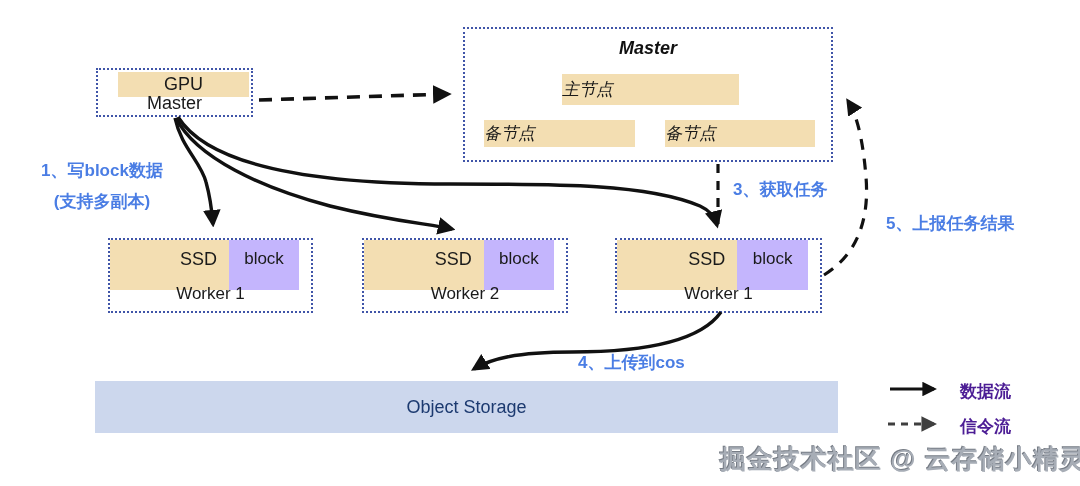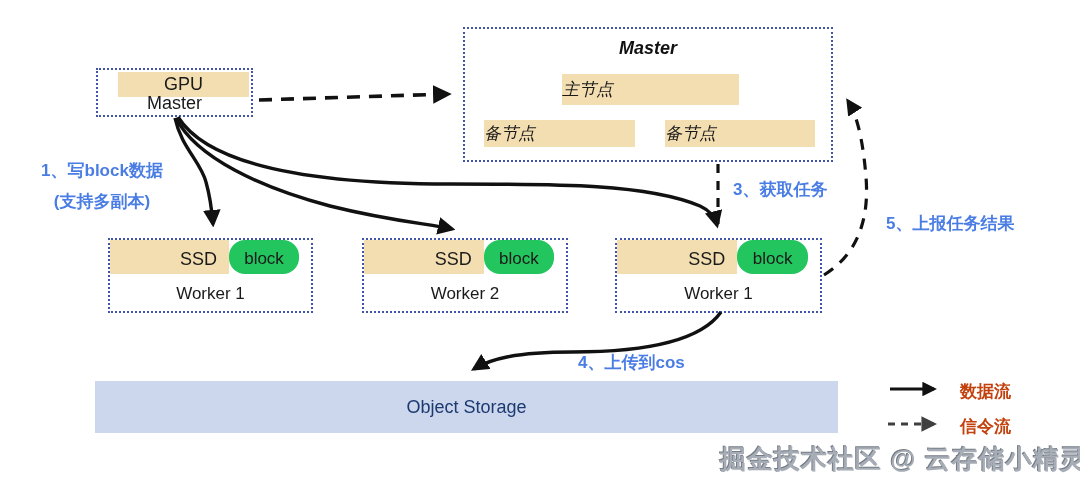--- a/index.html
+++ b/index.html
@@ -17,40 +17,40 @@
   .client-label { position:absolute; left:0; right:0; bottom:2px; height:20px;
     text-align:center; line-height:20px; font-size:18px; color:#1a1a1a; }
 
   
   .master-title { position:absolute; left:0; right:0; top:9px; text-align:center;
     font-weight:bold; font-size:18px; color:#111; }
   .node-chip { position:absolute; background:#f3deb2; text-align:left;
     font-size:17px; color:#1a1a1a; }
 
   
-  .worker-top { position:absolute; left:0; top:0; right:12px; height:34px; display:flex; }
+  .worker-top { position:absolute; left:0; top:0; right:12px; height:50px; display:flex; }
   .ssd-part { flex:0 0 63%; background:#f3deb2; text-align:right; padding-right:12px;
     line-height:38px; font-size:18px; color:#1a1a1a; }
-  .block-part { flex:1; background:#22c55e; text-align:center; line-height:38px;
-    font-size:17px; color:#1a1a1a;border-radius:16px; }
+  .block-part { flex:1; background:#c4b5fd; text-align:center; line-height:38px;
+    font-size:17px; color:#1a1a1a; }
   .worker-name { position:absolute; left:0; right:0; bottom:0; height:33px;
     text-align:center; line-height:31px; font-size:17px; color:#1a1a1a; }
 
   
   .storage-bar { position:absolute; left:95px; top:381px; width:743px; height:52px;
     background:#ccd7ed; text-align:center; line-height:52px; font-weight:normal;
     font-size:18px; color:#1c3a70; }
 
   
   .flow-label { position:absolute; color:#4a7de4; font-weight:bold; font-size:17px;
     white-space:nowrap; z-index:5; }
   #label1 { left:22px; top:155px; width:160px; text-align:center; line-height:31px; }
 
   
-  .legend-label { position:absolute; color:#c2410c; font-weight:bold; font-size:17px; z-index:5; }
+  .legend-label { position:absolute; color:#4c1d95; font-weight:bold; font-size:17px; z-index:5; }
 
   
   .watermark { position:absolute; left:720px; top:442px; font-size:26px; font-weight:bold;
     color:#a7adb6; text-shadow:-1px -1px 0 #767c85, 2px 2px 2px #ffffff;
     letter-spacing:1px; white-space:nowrap; z-index:4; }
 
   svg.arrows { position:absolute; left:0; top:0; z-index:3; pointer-events:none; }
 </style>
 </head>
 <body>

